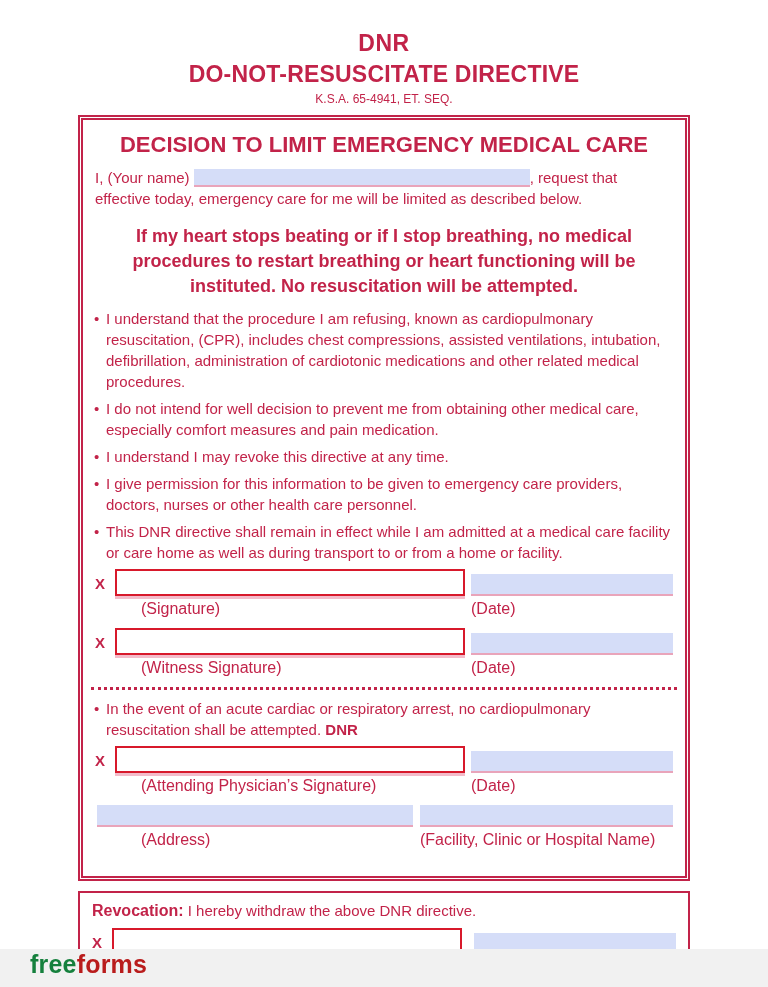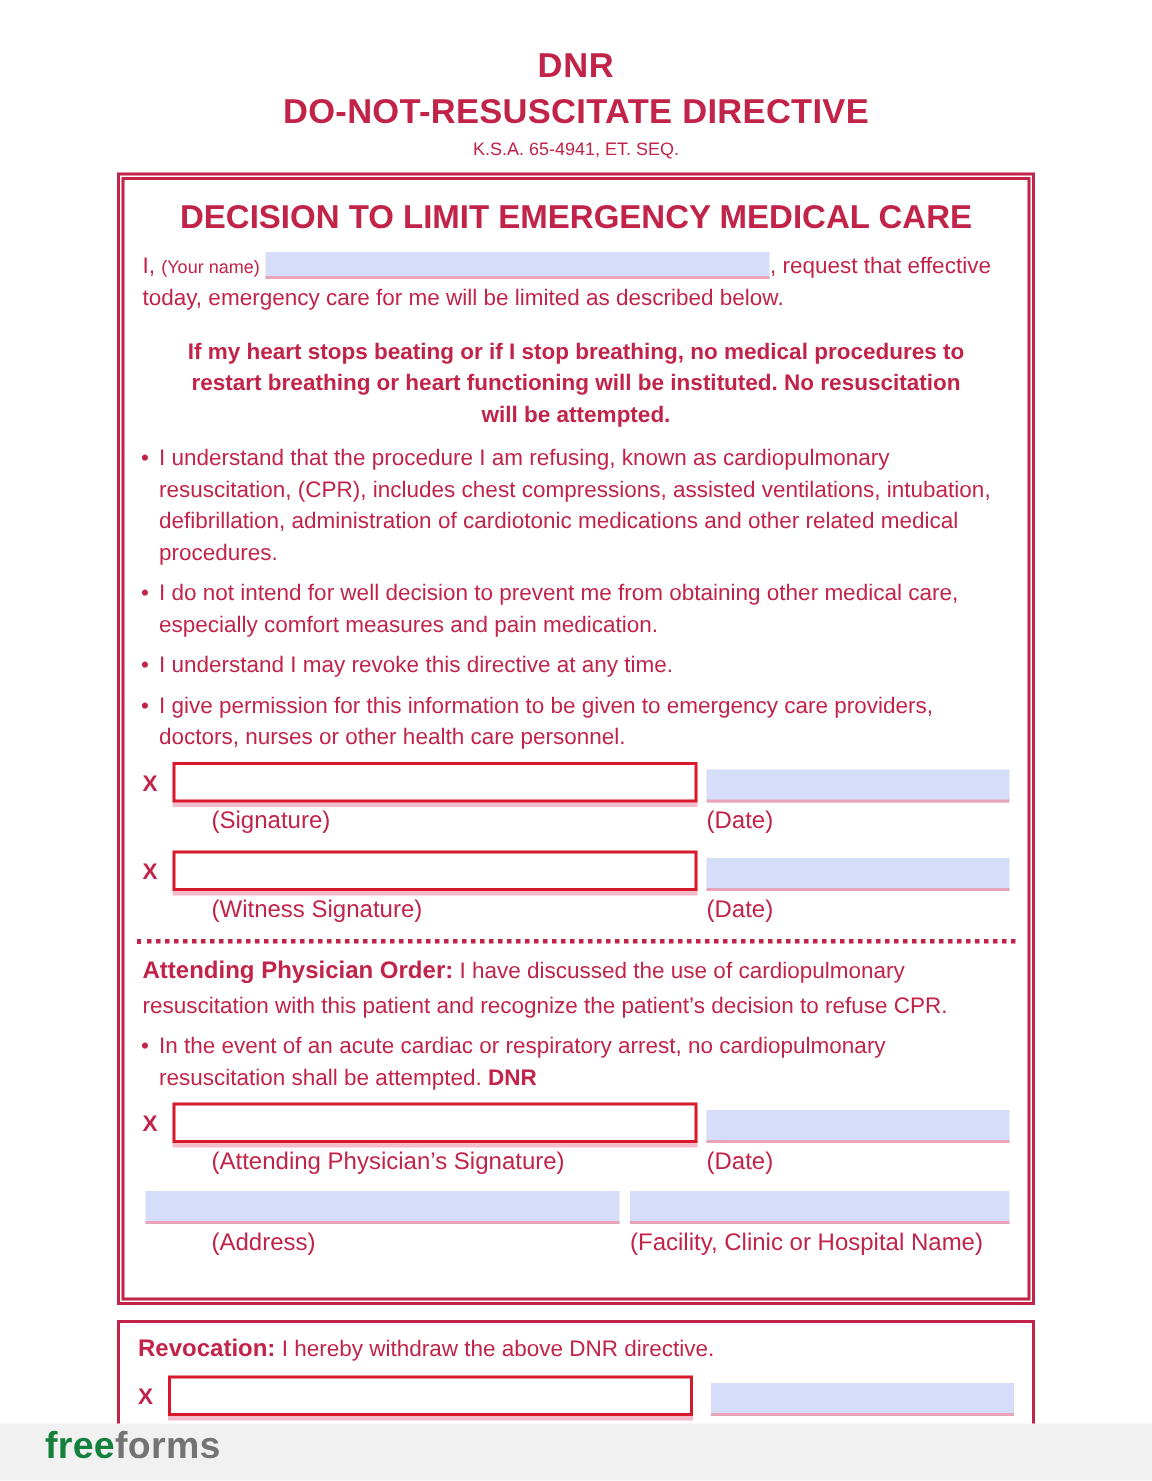--- a/index.html
+++ b/index.html
@@ -11,24 +11,24 @@
   
   .form-header { text-align:center; padding-top:30px; line-height:1.2; }
   .t1 { font-size:23px; font-weight:bold; letter-spacing:.5px; }
   .t2 { font-size:23px; font-weight:bold; letter-spacing:.2px; margin-top:3px; }
   .t3 { font-size:12px; font-weight:normal; margin-top:4px; }
 
   
   .main-box { margin:8px 78px 0; border:5px double #c22349; padding:6px 12px 10px; background:#fff; }
   .main-box h2 { font-size:22px; font-weight:bold; text-align:center; margin:6px 0 9px; }
   .intro { font-size:15px; line-height:1.45; margin-bottom:8px; }
-  .small-label { font-size:12px; }
+  .small-label { font-size:15px; }
   .name-field { display:inline-block; width:336px; height:18px; background:#d5ddf8;
                 border-bottom:2px solid #e9a4ba; vertical-align:-4px; }
-  .bold-stmt { font-size:15px; font-weight:bold; text-align:center; line-height:1.4;
+  .bold-stmt { font-size:18px; font-weight:bold; text-align:center; line-height:1.4;
                padding:0 26px; margin:14px 0 8px; }
 
   ul.bullets { list-style:none; margin-top:8px; font-size:15px; line-height:1.4; }
   ul.bullets li { position:relative; padding-left:11px; margin:6px 0; }
   ul.bullets li::before { content:"\2022"; position:absolute; left:-1px; top:0; }
 
   .sig-row { display:flex; align-items:flex-end; margin-top:6px; }
   .x-mark { width:20px; font-size:15px; font-weight:bold; padding-bottom:4px; }
   .sig-box { width:350px; height:27px; background:#fff; border:2px solid #d8192b;
              box-shadow:0 3px 0 #f3bcca; }
@@ -56,21 +56,21 @@
   .rev-line strong { font-size:16px;margin-top:36px; }
   .revocation-box .row-labels { margin-bottom:0; }
 
   
   .form-footer { display:flex; align-items:flex-start; margin:8px 30px 0 40px; }
   .footer-text { flex:1; padding:0 4px 0 14px; }
 
   .bottom-strip { position:absolute; left:0; right:0; bottom:0; height:38px; background:#f1f1f1; }
   .freeforms { position:absolute; left:30px; bottom:8px; font-size:25px; font-weight:bold; letter-spacing:.2px; }
   .ff-free  { color:#15803d; }
-  .ff-forms { color:#737373; }
+  .ff-forms { color:#b91c1c; }
 </style>
 </head>
 <body>
 
 <div class="page">
 
   <header class="form-header">
     <div class="t1">DNR</div>
     <div class="t2">DO-NOT-RESUSCITATE DIRECTIVE</div>
     <div class="t3">K.S.A. 65-4941, ET. SEQ.</div>
@@ -83,20 +83,21 @@
       <span class="small-label">(Your name)</span>
       <span class="name-field"></span><span>, request that effective today, emergency care for me will be limited as described below.</span></p>
 
     <p class="bold-stmt">If my heart stops beating or if I stop breathing, no medical procedures to restart breathing or heart functioning will be instituted. No resuscitation will be attempted.</p>
 
     <ul class="bullets">
       <li><span>I understand that the procedure I am refusing, known as cardiopulmonary resuscitation, (CPR), includes chest compressions, assisted ventilations, intubation, defibrillation, administration of cardiotonic medications and other related medical procedures.</span></li>
       <li><span>I do not intend for well decision to prevent me from obtaining other medical care, especially comfort measures and pain medication.</span></li>
       <li><span>I understand I may revoke this directive at any time.</span></li>
       <li><span>I give permission for this information to be given to emergency care providers, doctors, nurses or other health care personnel.</span></li>
+      <li><span>This DNR directive shall remain in effect while I am admitted at a medical care facility or care home as well as during transport to or from a home or facility.</span></li>
     </ul>
 
     <div class="sig-row">
       <span class="x-mark">X</span>
       <div class="sig-box"></div>
       <div class="date-field"></div>
     </div>
     <div class="row-labels">
       <span class="l-left">(Signature)</span>
       <span class="l-right">(Date)</span>
@@ -107,22 +108,20 @@
       <div class="sig-box"></div>
       <div class="date-field"></div>
     </div>
     <div class="row-labels">
       <span class="l-left">(Witness Signature)</span>
       <span class="l-right">(Date)</span>
     </div>
 
     <div class="dotted"></div>
 
-    <p class="phys-intro"><strong>Attending Physician Order:</strong>
-      <span>I have discussed the use of cardiopulmonary resuscitation with this patient and recognize the patient’s decision to refuse CPR.</span></p>
     <ul class="bullets phys">
       <li><span>In the event of an acute cardiac or respiratory arrest, no cardiopulmonary resuscitation shall be attempted. </span><strong>DNR</strong></li>
     </ul>
 
     <div class="sig-row">
       <span class="x-mark">X</span>
       <div class="sig-box"></div>
       <div class="date-field"></div>
     </div>
     <div class="row-labels">

